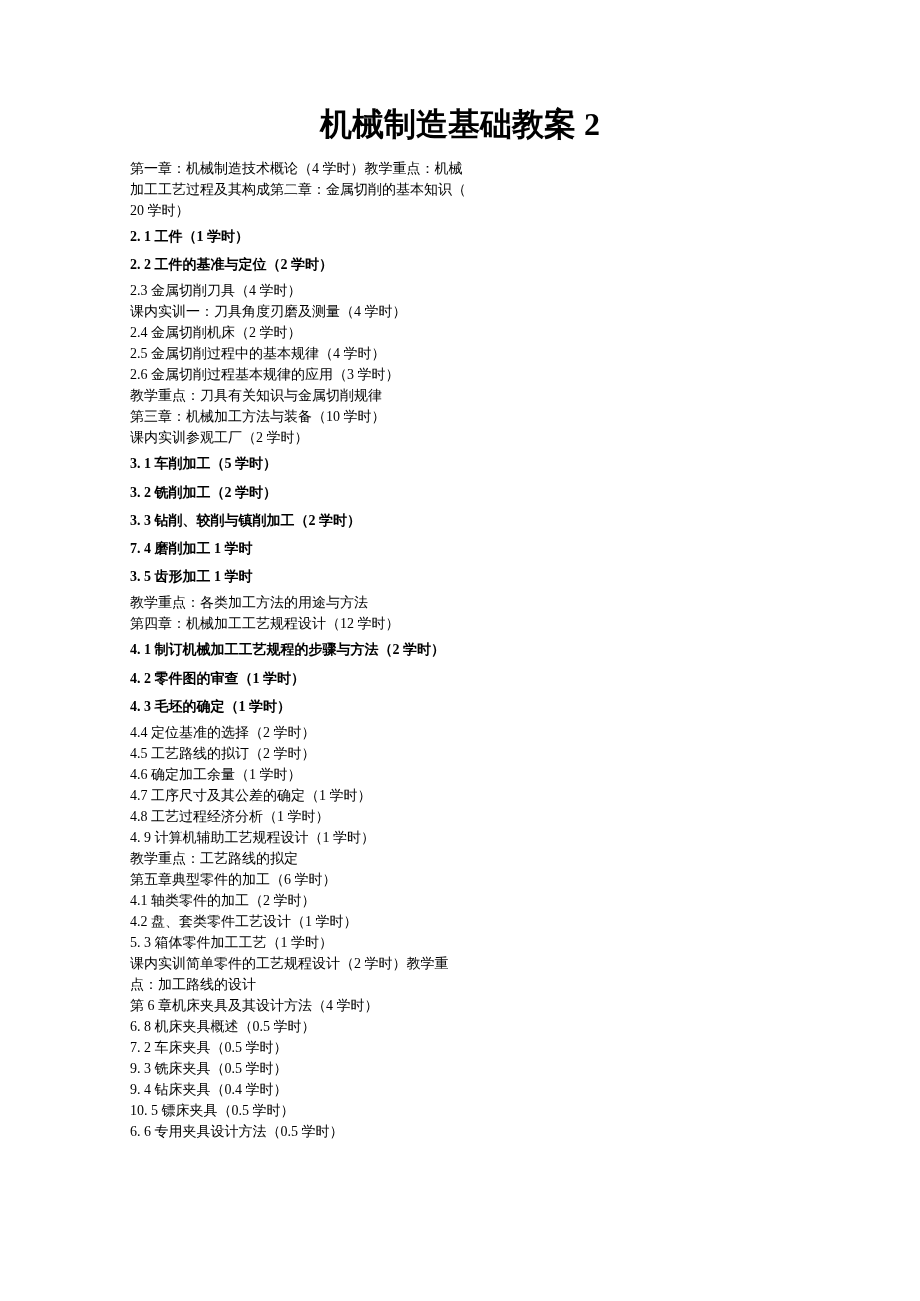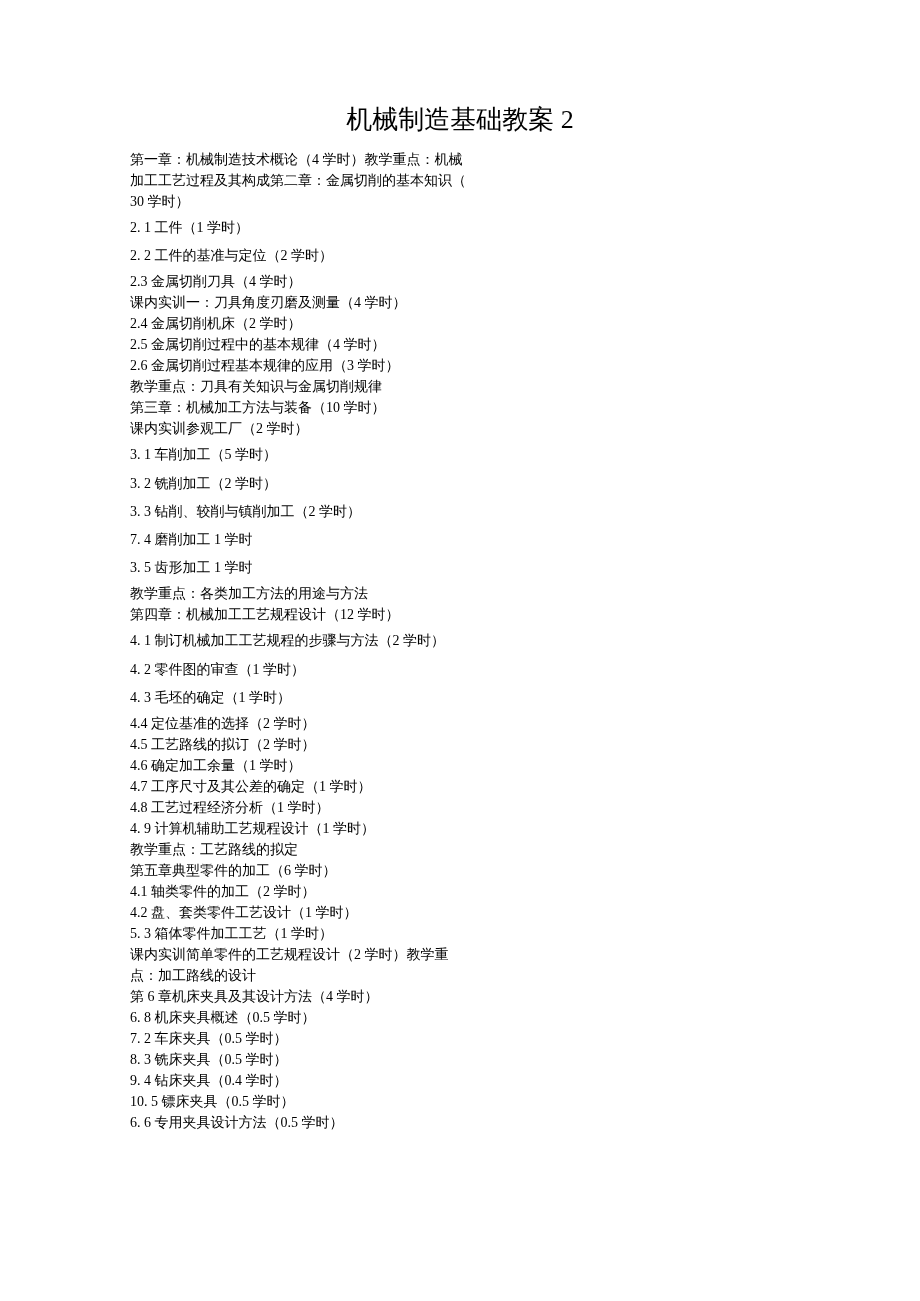--- a/index.html
+++ b/index.html
@@ -7,49 +7,50 @@
     font-size: 14px;
     line-height: 1.5;
     color: #000;
     background: #fff;
     margin: 0;
     padding: 100px 130px 60px 130px;
     width: 920px;
     box-sizing: border-box;
   }
   h1 {
-    font-size: 26px;
-    font-weight: normal;
+    font-size: 32px;
+    font-weight: bold;
     text-align: center;
     margin: 0 0 10px 0;
     font-family: "SimSun", "宋体", serif;
   }
   .para {
     margin: 0;
     line-height: 1.7;
   }
   .spaced {
     margin-top: 3px;
     margin-bottom: 3px;
   }
   .tight {
     line-height: 1.5;
   }
   .med {
     line-height: 1.8;
+    font-weight: bold;
   }
 </style>
 </head>
 <body>
 
 <h1>机械制造基础教案 2</h1>
 
 <p class="para tight">第一章：机械制造技术概论（4 学时）教学重点：机械</p>
 <p class="para tight">加工工艺过程及其构成第二章：金属切削的基本知识（</p>
-<p class="para tight">30 学时）</p>
+<p class="para tight">20 学时）</p>
 
 <p class="para med spaced">2.  1 工件（1 学时）</p>
 <p class="para med spaced">2.  2 工件的基准与定位（2 学时）</p>
 
 <p class="para tight">2.3    金属切削刀具（4 学时）</p>
 <p class="para tight">课内实训一：刀具角度刃磨及测量（4 学时）</p>
 <p class="para tight">2.4    金属切削机床（2 学时）</p>
 <p class="para tight">2.5    金属切削过程中的基本规律（4 学时）</p>
 <p class="para tight">2.6    金属切削过程基本规律的应用（3 学时）</p>
 <p class="para tight">教学重点：刀具有关知识与金属切削规律</p>
@@ -78,16 +79,16 @@
 <p class="para tight">教学重点：工艺路线的拟定</p>
 <p class="para tight">第五章典型零件的加工（6 学时）</p>
 <p class="para tight">4.1    轴类零件的加工（2 学时）</p>
 <p class="para tight">4.2    盘、套类零件工艺设计（1 学时）</p>
 <p class="para tight">5.  3 箱体零件加工工艺（1 学时）</p>
 <p class="para tight">课内实训简单零件的工艺规程设计（2 学时）教学重</p>
 <p class="para tight">点：加工路线的设计</p>
 <p class="para tight">第 6 章机床夹具及其设计方法（4 学时）</p>
 <p class="para tight">6.  8 机床夹具概述（0.5 学时）</p>
 <p class="para tight">7.  2 车床夹具（0.5 学时）</p>
-<p class="para tight">8.  3 铣床夹具（0.5 学时）</p>
+<p class="para tight">9.  3 铣床夹具（0.5 学时）</p>
 <p class="para tight">9.  4 钻床夹具（0.4 学时）</p>
 <p class="para tight">10. 5 镖床夹具（0.5 学时）</p>
 <p class="para tight">6.  6 专用夹具设计方法（0.5 学时）</p>
 
 </body></html>

